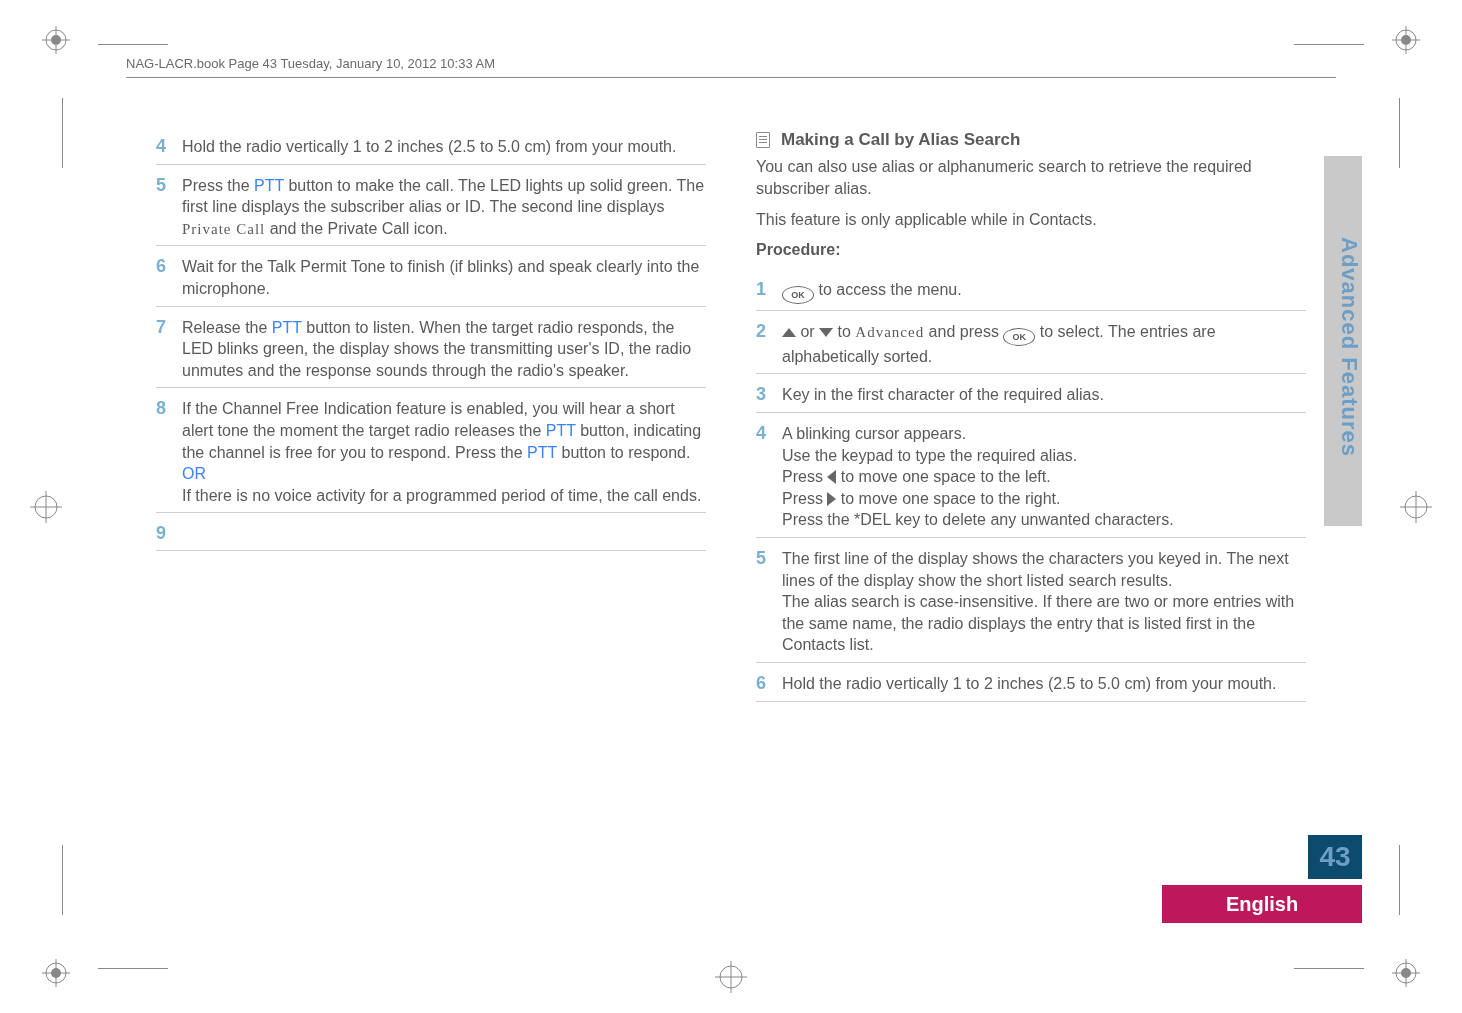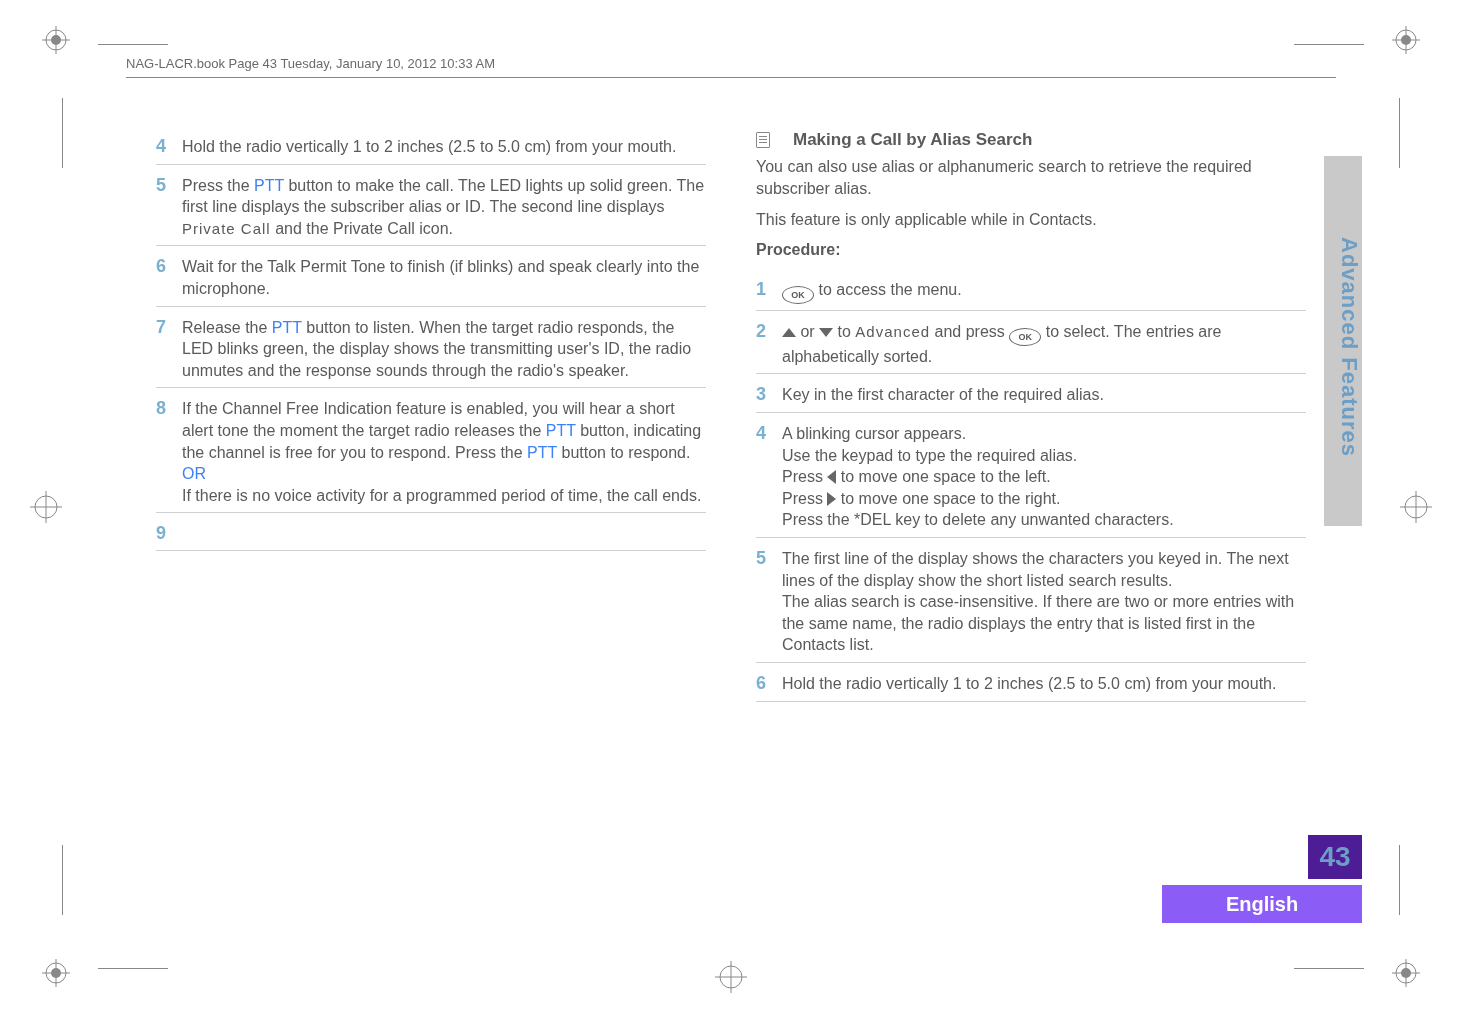--- a/index.html
+++ b/index.html
@@ -28,43 +28,43 @@
   .crop-rb { position: absolute; bottom: 98px; right: 62px; height: 70px; border-left: 1px solid #888; }
   
   .page-header { position: absolute; top: 52px; left: 126px; right: 126px; border-bottom: 1px solid #888; padding: 4px 0 6px 0; font-size: 13px; color: #6a6a6a; }
   
   .content { position: absolute; top: 130px; left: 156px; right: 156px; bottom: 120px; display: flex; gap: 50px; }
   .col { flex: 1; }
   
   .step { display: flex; margin-bottom: 4px; border-bottom: 1px solid #d0d0d0; padding-bottom: 6px; padding-top: 6px; }
   .step-num { flex: 0 0 26px; font-weight: bold; font-size: 18px; color: #7ab0d0; }
   .step-body { flex: 1; font-size: 16px; line-height: 1.35; color: #5a5a5a; }
-  .step-body .mono { font-family: Liberation Sans, sans-serif; letter-spacing: 1px; font-size: 15px; }
+  .step-body .mono { font-family: Liberation Serif, serif; letter-spacing: 1px; font-size: 15px; }
   .step-body b { color: #3b82f6; font-weight: normal; }
   
-  .section-head { display: flex; align-items: center; gap: 23px; margin-bottom: 6px; }
+  .section-head { display: flex; align-items: center; gap: 11px; margin-bottom: 6px; }
   .section-head .icon { width: 14px; height: 16px; border: 1px solid #888; border-radius: 1px; position: relative; flex-shrink: 0; }
   .section-head .icon::after { content: ""; position: absolute; left: 2px; right: 2px; top: 3px; height: 1px; background: #888; box-shadow: 0 3px 0 #888, 0 6px 0 #888; }
   .section-head .title { font-weight: bold; font-size: 17px; color: #5a5a5a; }
   
   .para { font-size: 16px; line-height: 1.35; margin-bottom: 10px; color: #5a5a5a; }
   .proc-label { font-weight: bold; font-size: 16px; margin-bottom: 14px; color: #5a5a5a; }
   
   .icon-ok { display: inline-block; width: 32px; height: 18px; border: 1.5px solid #666; border-radius: 50%; font-size: 9px; text-align: center; line-height: 16px; vertical-align: -3px; font-weight: bold; }
   .tri-up { display: inline-block; width: 0; height: 0; border-left: 7px solid transparent; border-right: 7px solid transparent; border-bottom: 9px solid #666; vertical-align: 0; }
   .tri-down { display: inline-block; width: 0; height: 0; border-left: 7px solid transparent; border-right: 7px solid transparent; border-top: 9px solid #666; vertical-align: 0; }
   .tri-left { display: inline-block; width: 0; height: 0; border-top: 7px solid transparent; border-bottom: 7px solid transparent; border-right: 9px solid #666; vertical-align: -2px; }
   .tri-right { display: inline-block; width: 0; height: 0; border-top: 7px solid transparent; border-bottom: 7px solid transparent; border-left: 9px solid #666; vertical-align: -2px; }
   
   
   .side-tab { position: absolute; right: 100px; top: 156px; width: 38px; height: 370px; background: #c9c9c9; writing-mode: vertical-rl; text-align: center; font-size: 22px; font-weight: bold; color: #6d9ec5; letter-spacing: 1px; padding-top: 12px; }
   
-  .page-num-box { position: absolute; right: 100px; bottom: 134px; width: 54px; height: 44px; background: #4c1d95; color: #6d9ec5; font-size: 28px; font-weight: bold; text-align: center; line-height: 44px; }
+  .page-num-box { position: absolute; right: 100px; bottom: 134px; width: 54px; height: 44px; background: #0c4a6e; color: #6d9ec5; font-size: 28px; font-weight: bold; text-align: center; line-height: 44px; }
   
-  .lang-label { position: absolute; right: 100px; bottom: 90px; width: 200px; height: 38px; background: #8b5cf6; color: #fff; font-size: 20px; font-weight: bold; text-align: center; line-height: 38px; }
+  .lang-label { position: absolute; right: 100px; bottom: 90px; width: 200px; height: 38px; background: #be185d; color: #fff; font-size: 20px; font-weight: bold; text-align: center; line-height: 38px; }
 </style>
 </head>
 <body>
 
 <div class="reg-mark reg-tl"><svg viewBox="0 0 28 28">
       <circle cx="14" cy="14" r="10" fill="none" stroke="#888"></circle>
       <circle cx="14" cy="14" r="5" fill="#888"></circle>
       <line x1="0" y1="14" x2="28" y2="14" stroke="#888"></line>
       <line x1="14" y1="0" x2="14" y2="28" stroke="#888"></line>
     </svg></div>

